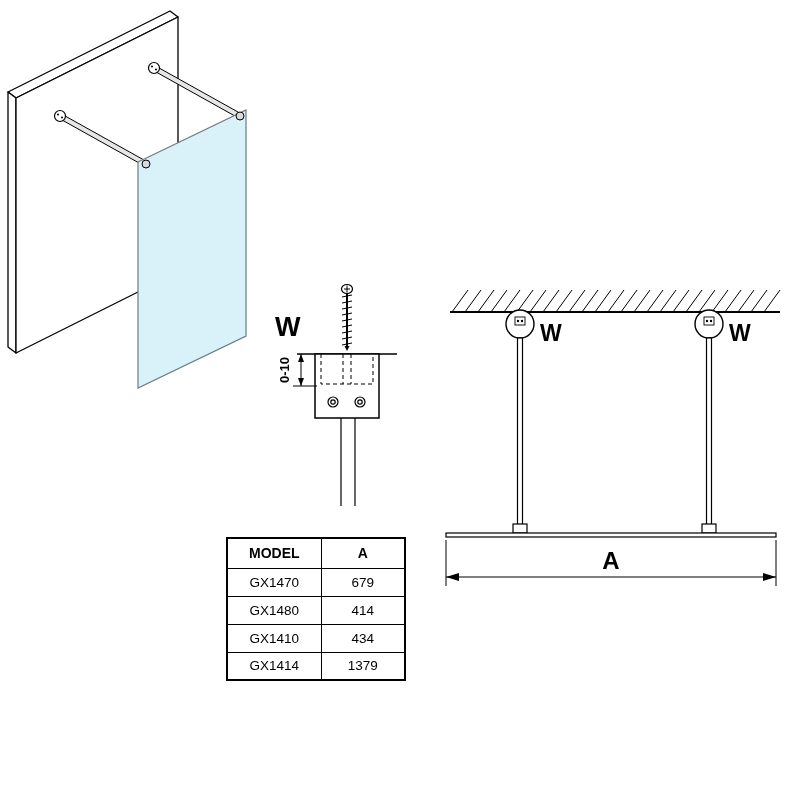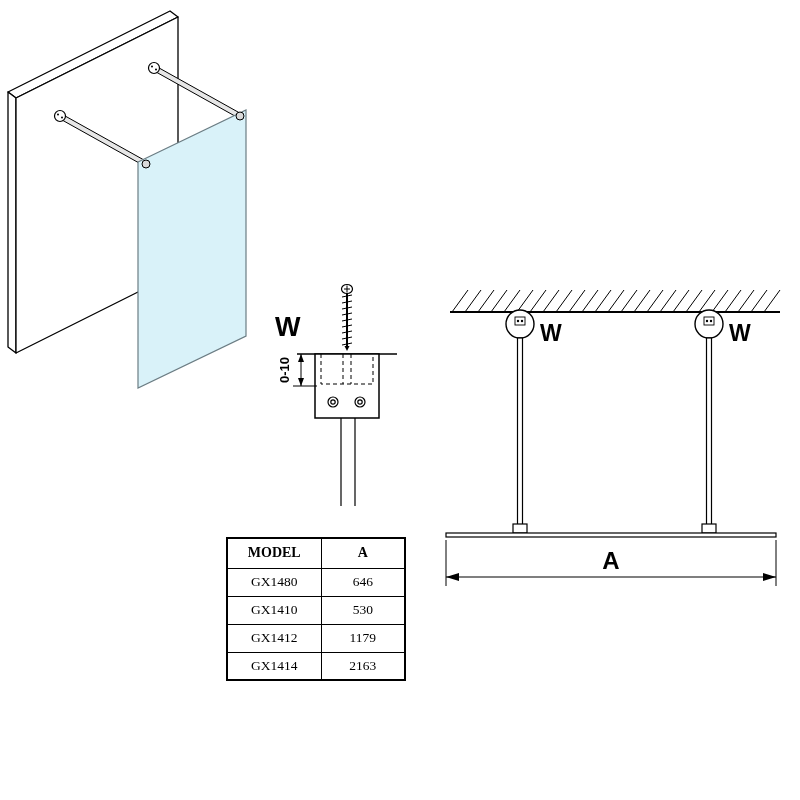--- a/index.html
+++ b/index.html
@@ -8,21 +8,21 @@
   .canvas { position:relative; width:800px; height:800px; background:#ffffff; overflow:hidden; }
   .abs { position:absolute; }
   svg text { font-family:"Liberation Sans", sans-serif; fill:#000; }
   table.model-table {
     position:absolute; left:226px; top:537px;
     border-collapse:collapse; background:#fff;
     border:2px solid #000;
   }
   .model-table th, .model-table td {
     border:1px solid #000; text-align:center; vertical-align:middle;
-    font-size:13.5px; color:#000; padding:0 4px; height:28px;font-family:Liberation Serif, serif;
+    font-size:13.5px; color:#000; padding:0 4px; height:28px;
   }
   .model-table th { font-weight:bold; font-size:14px; height:30px; }
   .model-table th:nth-child(1), .model-table td:nth-child(1) { width:94px; }
   .model-table th:nth-child(2), .model-table td:nth-child(2) { width:84px; }
 </style>
 </head>
 <body>
 
 <div class="canvas">
 
@@ -123,31 +123,31 @@
 
   <table class="model-table">
     <thead>
       <tr>
         <th>MODEL</th>
         <th>A</th>
       </tr>
     </thead>
     <tbody>
       <tr>
+          <td>GX1470</td>
+          <td>679</td>
+        </tr>
+      <tr>
           <td>GX1480</td>
-          <td>646</td>
+          <td>414</td>
         </tr>
       <tr>
           <td>GX1410</td>
-          <td>530</td>
-        </tr>
-      <tr>
-          <td>GX1412</td>
-          <td>1179</td>
+          <td>434</td>
         </tr>
       <tr>
           <td>GX1414</td>
-          <td>2163</td>
+          <td>1379</td>
         </tr>
     </tbody>
   </table>
 
 </div>
 
 </body></html>

